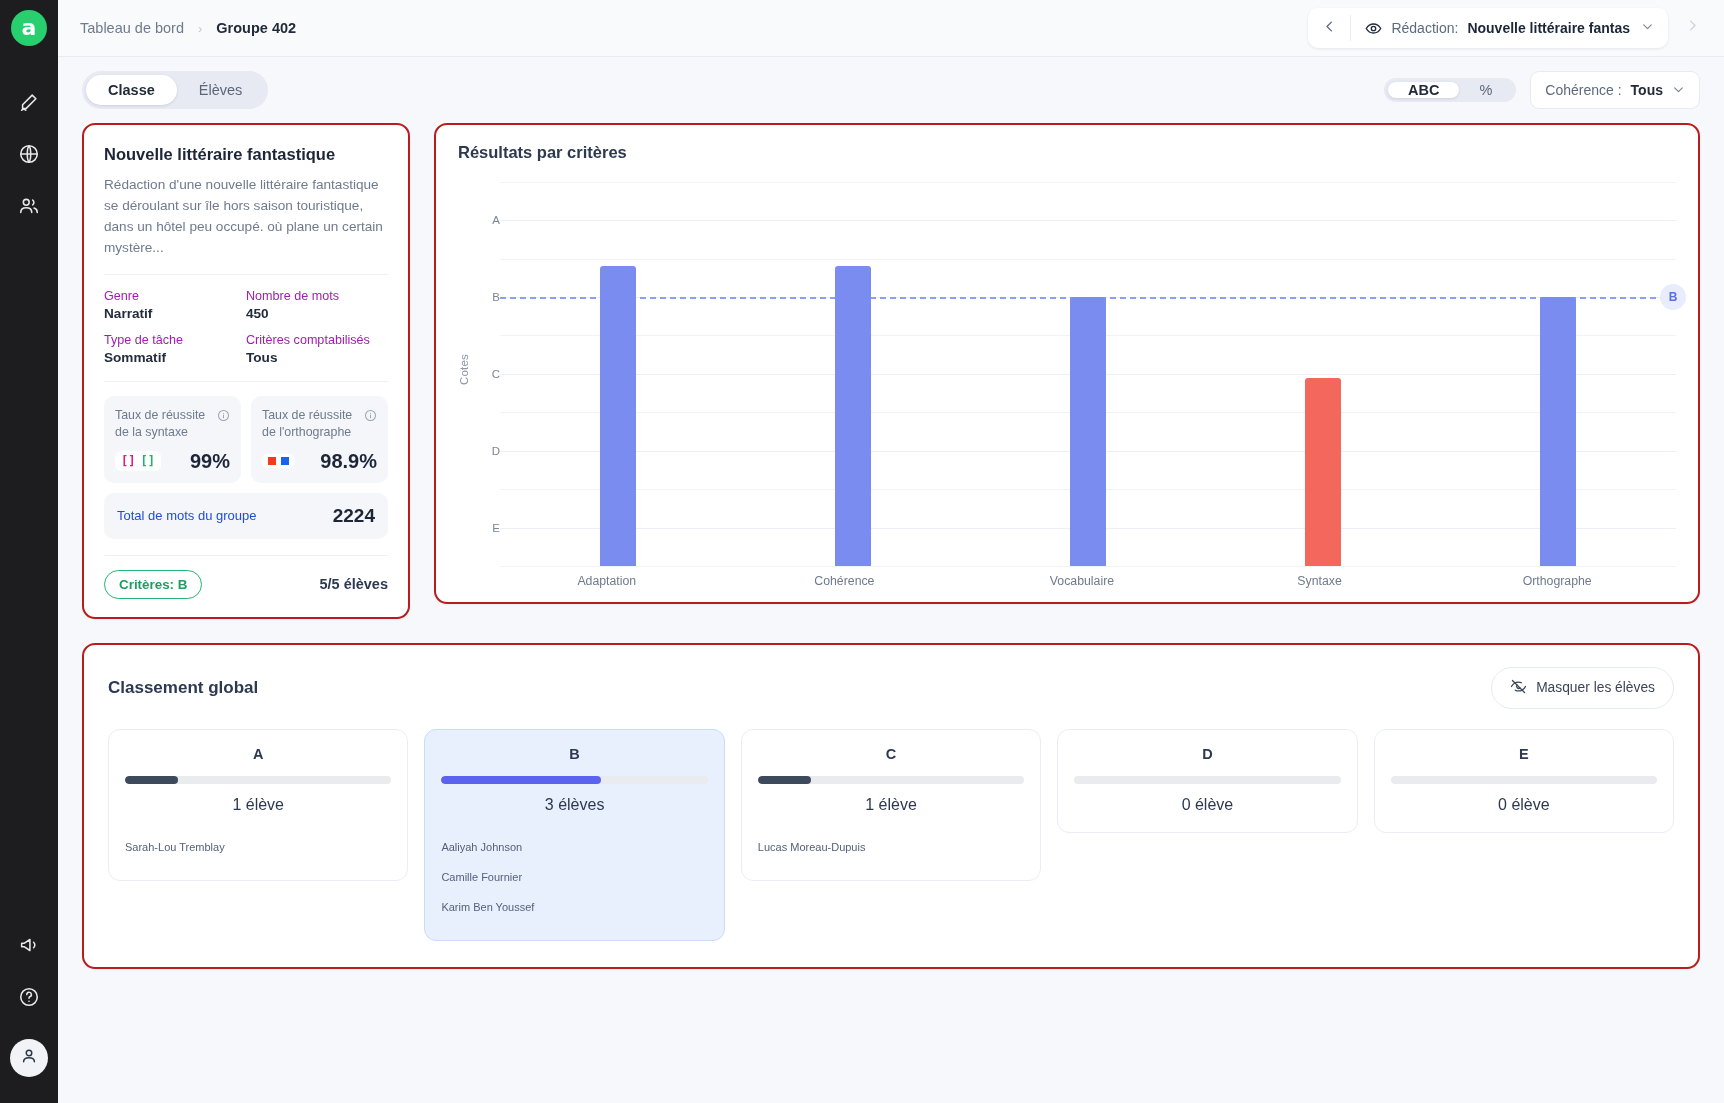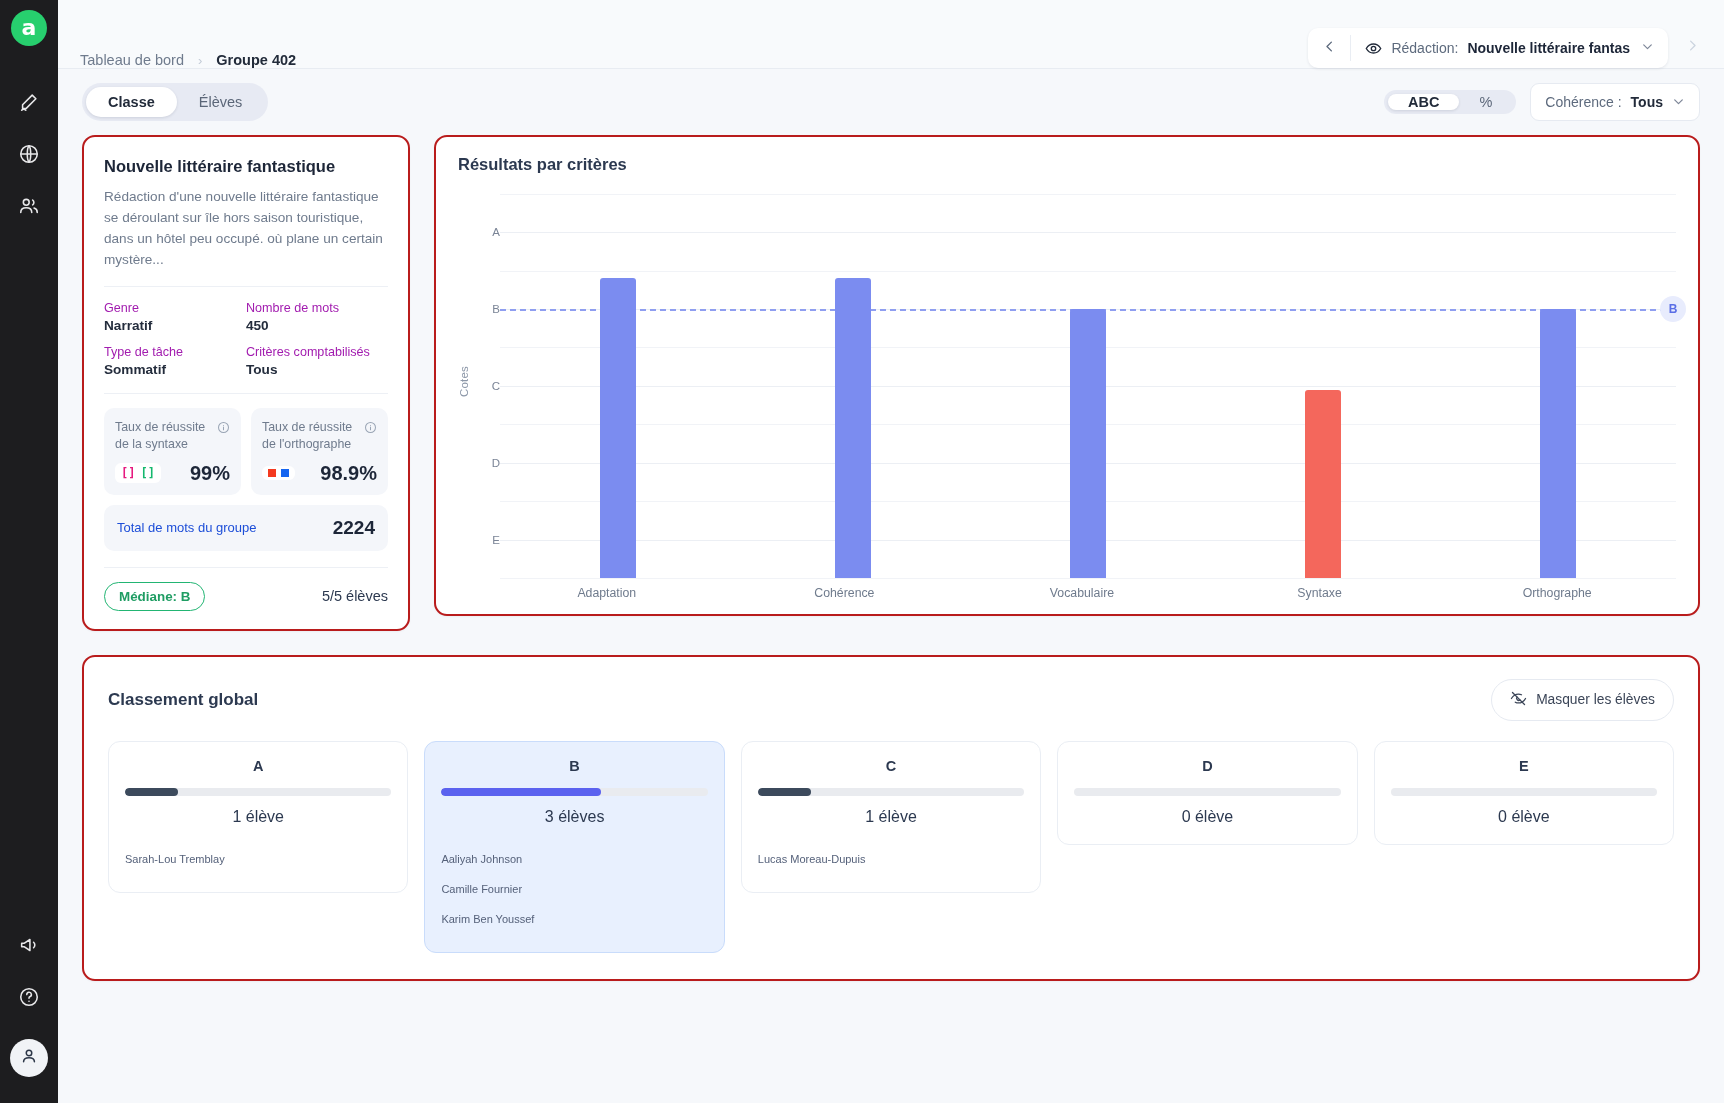--- a/index.html
+++ b/index.html
@@ -40,23 +40,23 @@
     display: flex; align-items: center; justify-content: center;
     margin-bottom: 26px;
   }
   .avatar-btn svg { width: 20px; height: 20px; }
 
   
   .main { flex: 1 1 auto; display: flex; flex-direction: column; min-width: 0; }
 
   
   .topbar {
-    height: 69px; background: #f8fafc;
+    height: 57px; background: #f8fafc;
     border-bottom: 1px solid #e8ecf2;
-    display: flex; align-items: flex-end;
+    display: flex; align-items: center;
     padding: 0 12px 0 22px; position: relative;
   }
   .crumbs { display: flex; align-items: center; gap: 14px; font-size: 14.5px; }
   .crumb-muted { color: #6f7b8d; }
   .crumb-sep { color: #c2cad6; font-size: 13px; }
   .crumb-active { color: #222b3a; font-weight: 700; }
   .topbar-right { margin-left: auto; display: flex; align-items: center; }
   .pager {
     display: flex; align-items: center;
     background: #fff; border-radius: 10px;
@@ -146,21 +146,21 @@
     padding: 12px 13px; display: flex; align-items: center; justify-content: space-between;
   }
   .total-label { font-size: 13px; color: #1d4ed8; }
   .total-value { font-size: 19px; font-weight: 700; color: #1d2638; }
 
   .median-row { display: flex; align-items: center; margin-top: 16px; padding-top: 14px; border-top: 1px solid #edf0f5; }
   .median-pill {
     border: 1.6px solid #22b573; color: #1f9d63; border-radius: 16px;
     padding: 6px 14px; font-size: 13.4px; font-weight: 700;
   }
-  .eleves-count { margin-left: auto; font-size: 14.5px; font-weight: 400; color: #2b3purple; color: #2b3purple; color: #2c3950; }
+  .eleves-count { margin-left: auto; font-size: 14.5px; font-weight: 700; color: #2b3purple; color: #2b3purple; color: #2c3950; }
 
   
   .chart-card { flex: 1 1 auto; padding: 18px 22px 14px 22px; min-width: 0; }
   .chart-title { font-size: 16.5px; font-weight: 700; color: #2c3950; margin-bottom: 12px; }
   .plot-wrap { position: relative; height: 392px; display: flex; }
   .y-axis-title {
     writing-mode: vertical-rl; transform: rotate(180deg);
     font-size: 11.5px; color: #8c97a8; align-self: center;
     margin-right: 4px; letter-spacing: .2px;
   }
@@ -423,21 +423,21 @@
               </div>
             </div>
           </div>
 
           <div class="total-box">
             <span class="total-label">Total de mots du groupe</span>
             <span class="total-value">2224</span>
           </div>
 
           <div class="median-row">
-            <span class="median-pill">Médiane: B</span>
+            <span class="median-pill">Critères: B</span>
             <span class="eleves-count">5/5 élèves</span>
           </div>
         </div>
 
         <div class="card chart-card">
           <div class="chart-title">Résultats par critères</div>
 
           <div class="plot-wrap">
             <div class="y-axis-title">Cotes</div>
             <div class="y-labels" id="y-labels">

